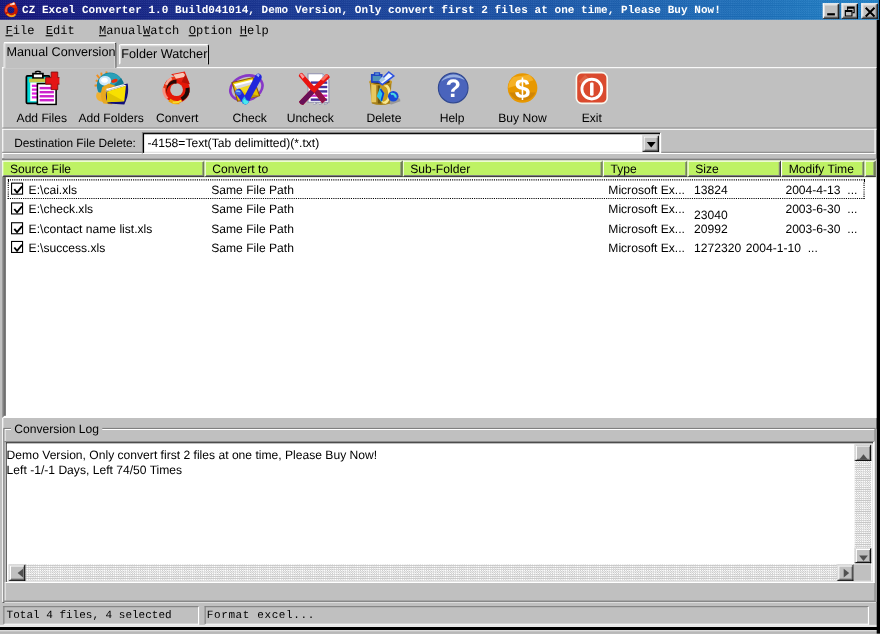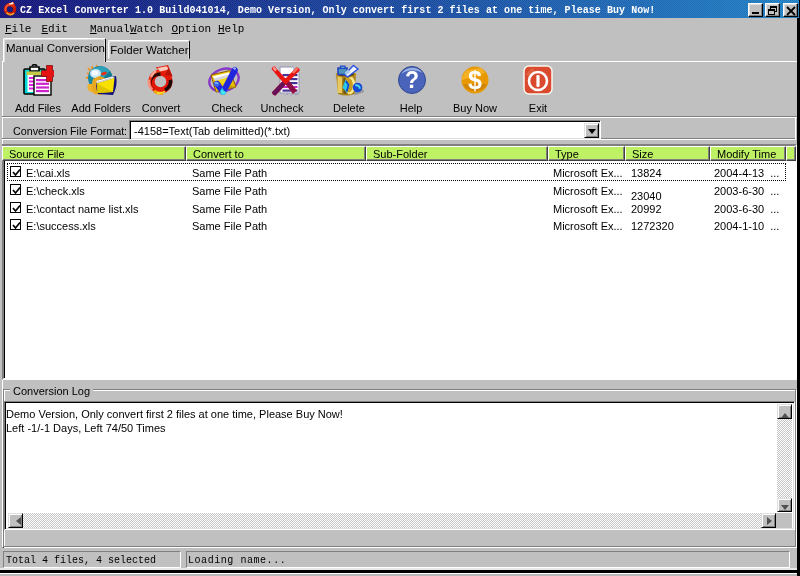--- a/index.html
+++ b/index.html
@@ -213,21 +213,21 @@
     <path d="M4 10 l6 -6 4 4 -6 6 z" fill="#e06848" opacity=".8"></path>
     <circle cx="16" cy="17" r="9" fill="none" stroke="#fff" stroke-width="2.6"></circle>
     <rect x="14.4" y="11" width="3.2" height="12" rx="1.2" fill="#fff"></rect>
   </svg>
 
   <div class="abs" id="fmtline1"></div>
     <div class="abs" id="fmtline2"></div>
   <div class="abs" style="left:2px;top:138px;width:794px;height:1px;background:#808080"></div>
   <div class="abs" style="left:2px;top:139px;width:794px;height:1px;background:#fff"></div>
   <div class="abs" style="left:795px;top:116.5px;width:1.2px;height:23px;background:#fff"></div>
-  <div class="abs" id="fmtlabel">Conversion File Format:</div>
+  <div class="abs" id="fmtlabel">Destination File Delete:</div>
   <div class="abs" id="combo"></div>
   <div class="abs" id="combotext">-4158=Text(Tab delimitted)(*.txt)</div>
   <div class="abs" id="combobtn"></div>
 
   <div class="abs" id="table"></div>
   <div class="abs hdr" style="left:2px;width:184px">Source File</div>
   <div class="abs hdr" style="left:366px;width:182px">Sub-Folder</div>
   <div class="abs hdr" style="left:186px;width:180px">Convert to</div>
   <div class="abs hdr" style="left:548px;width:77px">Type</div>
   <div class="abs hdr" style="left:625px;width:85px">Size</div>
@@ -270,21 +270,21 @@
 
   <div class="abs cb" style="left:10px;top:219px">
       <svg width="13" height="13" viewBox="0 0 13 13">
         <path d="M3 6 L5.5 9 L10 3.5" stroke="#000" stroke-width="1.7" fill="none"></path>
       </svg>
     </div>
   <div class="abs cell" style="left:26px;top:220px">E:\success.xls</div>
   <div class="abs cell" style="left:192px;top:220px">Same File Path</div>
   <div class="abs cell" style="left:553px;top:220px">Microsoft Ex...</div>
   <div class="abs cell" style="left:631px;top:220px">1272320</div>
-  <div class="abs cell" style="left:714px;top:220px">2004-1-10  ...</div>
+  <div class="abs cell" style="left:678px;top:220px">2004-1-10  ...</div>
 
   <div class="abs" id="gbox"></div>
   <div class="abs" id="gboxlabel">Conversion Log</div>
   <div class="abs" id="logbox"></div>
   <div class="abs logline" style="left:6px;top:407.5px">Demo Version, Only convert first 2 files at one time, Please Buy Now!</div>
   <div class="abs logline" style="left:6px;top:421.5px">Left -1/-1 Days, Left 74/50 Times</div>
 
   <div class="abs track" style="left:777px;top:404px;width:14.5px;height:108px"></div>
   <div class="abs sbtn" style="left:777px;top:404px;width:14.5px;height:14.5px">
       <div class="arr" style="left:3px;top:4px;border:4px solid transparent;border-bottom:5px solid #505050"></div>
@@ -297,19 +297,19 @@
       <div class="arr" style="left:3px;top:3px;border:4px solid transparent;border-right:5px solid #505050"></div>
     </div>
   <div class="abs sbtn" style="left:760.5px;top:513px;width:15px;height:14.5px">
       <div class="arr" style="left:5px;top:3px;border:4px solid transparent;border-left:5px solid #505050"></div>
     </div>
   <div class="abs" style="left:775.5px;top:513px;width:16px;height:14.5px;background:#c0c0c0"></div>
 
   <div class="abs spanel" style="left:2.5px;width:178.5px"></div>
   <div class="abs spanel" style="left:185.5px;width:604.5px"></div>
   <div class="abs stext" style="left:6px">Total 4 files, 4 selected</div>
-  <div class="abs stext" style="left:188px;letter-spacing:.55px">Loading name...</div>
+  <div class="abs stext" style="left:188px;letter-spacing:.55px">Format excel...</div>
   <div class="abs" style="left:0;top:568px;width:800px;height:2px;background:#e8e8e8"></div>
   <div class="abs" style="left:0;top:570px;width:800px;height:2.5px;background:#000"></div>
   <div class="abs" style="left:0;top:572.5px;width:800px;height:1.5px;background:#fff"></div>
   <div class="abs" style="left:0;top:574px;width:800px;height:2px;background:#b8b8b8"></div>
   <div class="abs" style="left:797px;top:17.5px;width:3px;height:558.5px;background:#000"></div>
     <div class="abs" style="left:798.5px;top:0;width:1.5px;height:17.5px;background:#000"></div>
 </div>
 </body></html>

